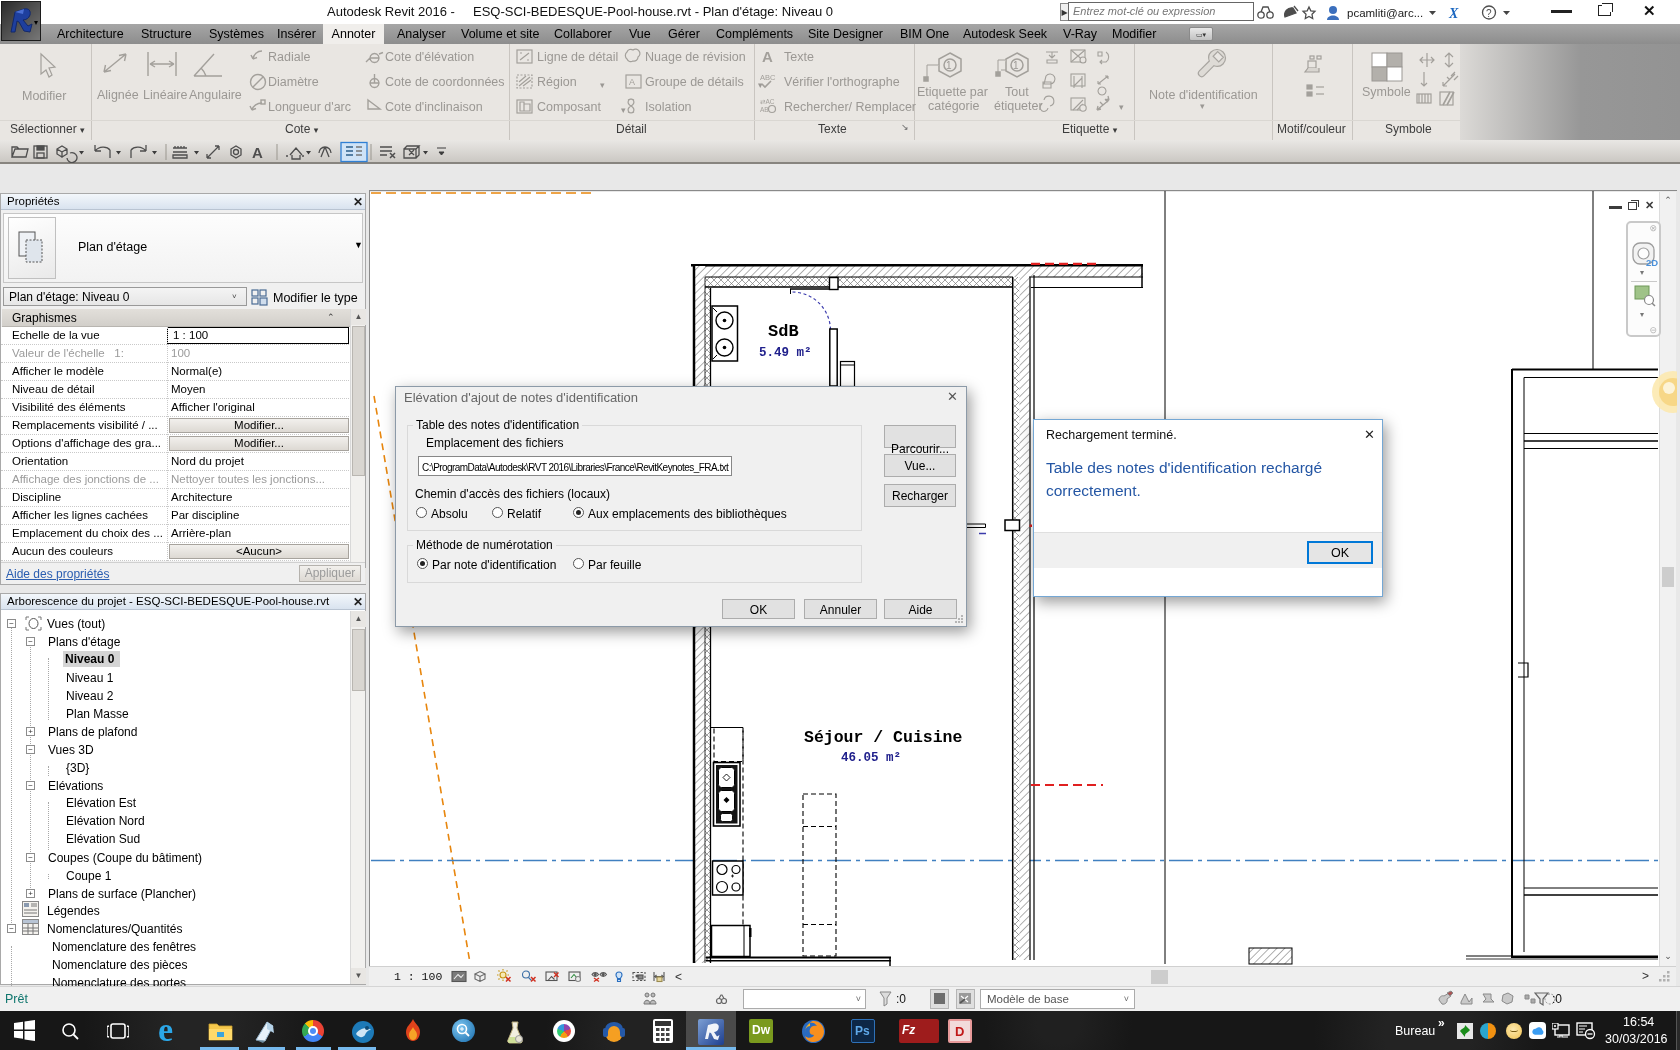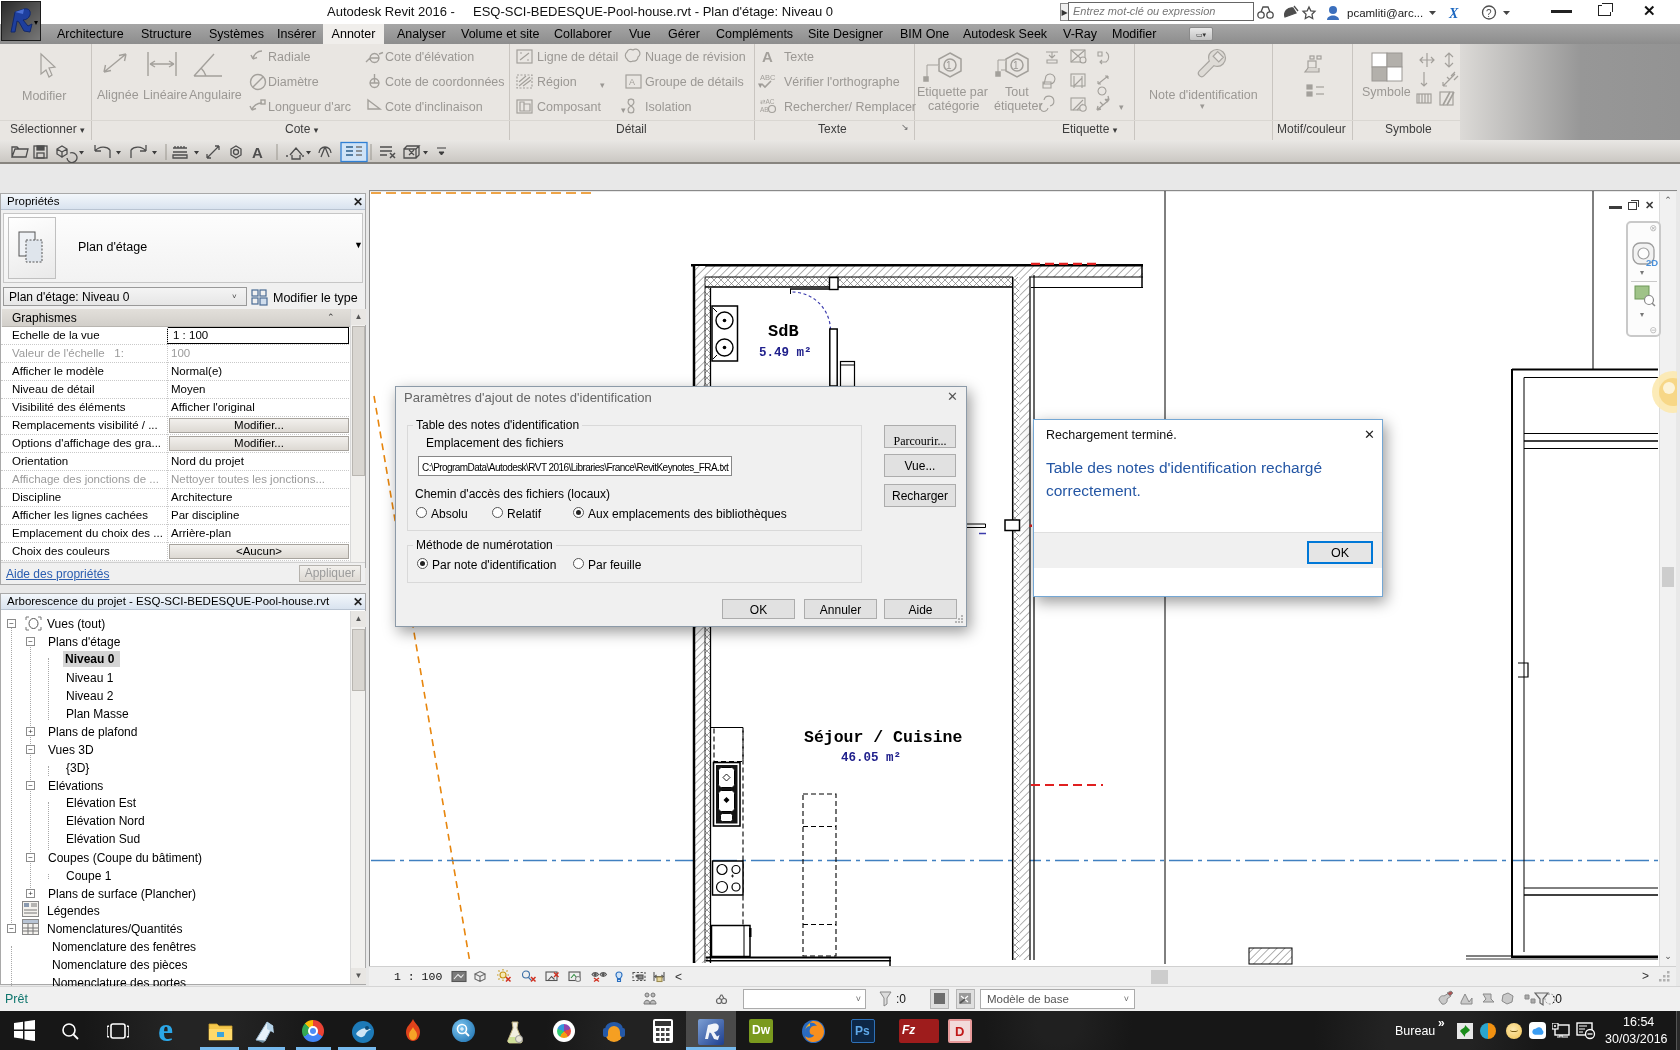--- a/index.html
+++ b/index.html
@@ -369,21 +369,21 @@
     </div>
   <div class="prow" style="top:313px;">
       <span class="plab">Afficher les lignes cachées</span>
       <span class="pval">Par discipline</span>
     </div>
   <div class="prow" style="top:331px;">
       <span class="plab">Emplacement du choix des ...</span>
       <span class="pval">Arrière-plan</span>
     </div>
   <div class="prow" style="top:349px;">
-      <span class="plab">Choix des couleurs</span>
+      <span class="plab">Aucun des couleurs</span>
       <span class="pbtn">&lt;Aucun&gt;</span>
     </div>
 
   <div class="abs" style="left:166px;top:133px;width:1px;height:234px;border-left:1px dotted #c9c9c9;"></div>
 
   <div class="abs" style="left:349px;top:115px;width:15px;height:275px;background:#f2f1ef;border-left:1px solid #d8d8d8;">
     <div class="abs" style="left:0px;top:0px;width:15px;height:16px;background:#e8e6e3;color:#555;font-size:8px;text-align:center;line-height:15px;">▲</div>
     <div class="abs" style="left:1px;top:17px;width:13px;height:150px;background:#d9d6d1;border:1px solid #b9b6b1;"></div>
     <div class="abs" style="left:0px;top:259px;width:15px;height:16px;background:#e8e6e3;color:#555;font-size:8px;text-align:center;line-height:15px;">▼</div>
   </div>
@@ -665,40 +665,40 @@
         <rect x="6" y="6" width="2.5" height="2.5"></rect>
         <rect x="10" y="6" width="2.5" height="2.5"></rect>
         <rect x="2" y="10" width="2.5" height="2.5"></rect>
         <rect x="6" y="10" width="2.5" height="2.5"></rect>
         <rect x="10" y="10" width="2.5" height="2.5"></rect>
       </g>
     </svg>
 </div>
 
 <div class="abs" id="dlg1">
-  <div class="abs" style="left:8px;top:3px;font-size:13px;color:#666;">Paramètres d'ajout de notes d'identification</div>
+  <div class="abs" style="left:8px;top:3px;font-size:13px;color:#666;">Elévation d'ajout de notes d'identification</div>
   <div class="abs" style="left:551px;top:2px;font-size:13px;color:#555;">✕</div>
   <div class="grpbox" style="left:11px;top:38px;width:455px;height:106px;"></div>
   <div class="grplab" style="left:17px;top:31px;">Table des notes d'identification</div>
   <div class="dtext" style="left:19px;top:49px;margin-left:11px;">Emplacement des fichiers</div>
   <div class="abs" style="left:22px;top:69px;width:314px;height:20px;background:#fff;border:1px solid #878787;font-size:10px;letter-spacing:-0.55px;color:#000;padding:5px 0 0 3px;white-space:nowrap;overflow:hidden;">C:\ProgramData\Autodesk\RVT 2016\Libraries\France\RevitKeynotes_FRA.txt</div>
   <div class="dtext" style="left:19px;top:100px;">Chemin d'accès des fichiers (locaux)</div>
   <div class="radio" style="left:20px;top:120px;"></div>
     <div class="dtext" style="left:35px;top:120px;">Absolu</div>
   <div class="radio" style="left:96px;top:120px;"></div>
     <div class="dtext" style="left:111px;top:120px;">Relatif</div>
   <div class="radio sel" style="left:177px;top:120px;"></div>
     <div class="dtext" style="left:192px;top:120px;">Aux emplacements des bibliothèques</div>
   <div class="grpbox" style="left:11px;top:158px;width:455px;height:38px;"></div>
   <div class="grplab" style="left:17px;top:151px;">Méthode de numérotation</div>
   <div class="radio sel" style="left:21px;top:171px;"></div>
     <div class="dtext" style="left:36px;top:171px;">Par note d'identification</div>
   <div class="radio" style="left:177px;top:171px;"></div>
     <div class="dtext" style="left:192px;top:171px;">Par feuille</div>
-  <div class="wbtn" style="left:488px;top:38px;width:72px;height:23px;padding-top:8px;font-family:Liberation Serif, serif;">Parcourir...</div>
+  <div class="wbtn" style="left:488px;top:38px;width:72px;height:23px;padding-top:16px;">Parcourir...</div>
   <div class="wbtn" style="left:488px;top:67px;width:72px;height:23px;padding-top:4px;">Vue...</div>
   <div class="wbtn" style="left:488px;top:97px;width:72px;height:23px;padding-top:4px;">Recharger</div>
   <div class="wbtn" style="left:326px;top:212px;width:73px;height:20px;padding-top:3px;">OK</div>
   <div class="wbtn" style="left:408px;top:212px;width:73px;height:20px;padding-top:3px;">Annuler</div>
   <div class="wbtn" style="left:488px;top:212px;width:73px;height:20px;padding-top:3px;">Aide</div>
   <svg style="position:absolute;right:2px;bottom:2px;" width="10" height="10" viewBox="0 0 10 10">
       <g fill="#b5b5b5">
         <rect x="7" y="1" width="2" height="2"></rect>
         <rect x="4" y="4" width="2" height="2"></rect>
         <rect x="7" y="4" width="2" height="2"></rect>

